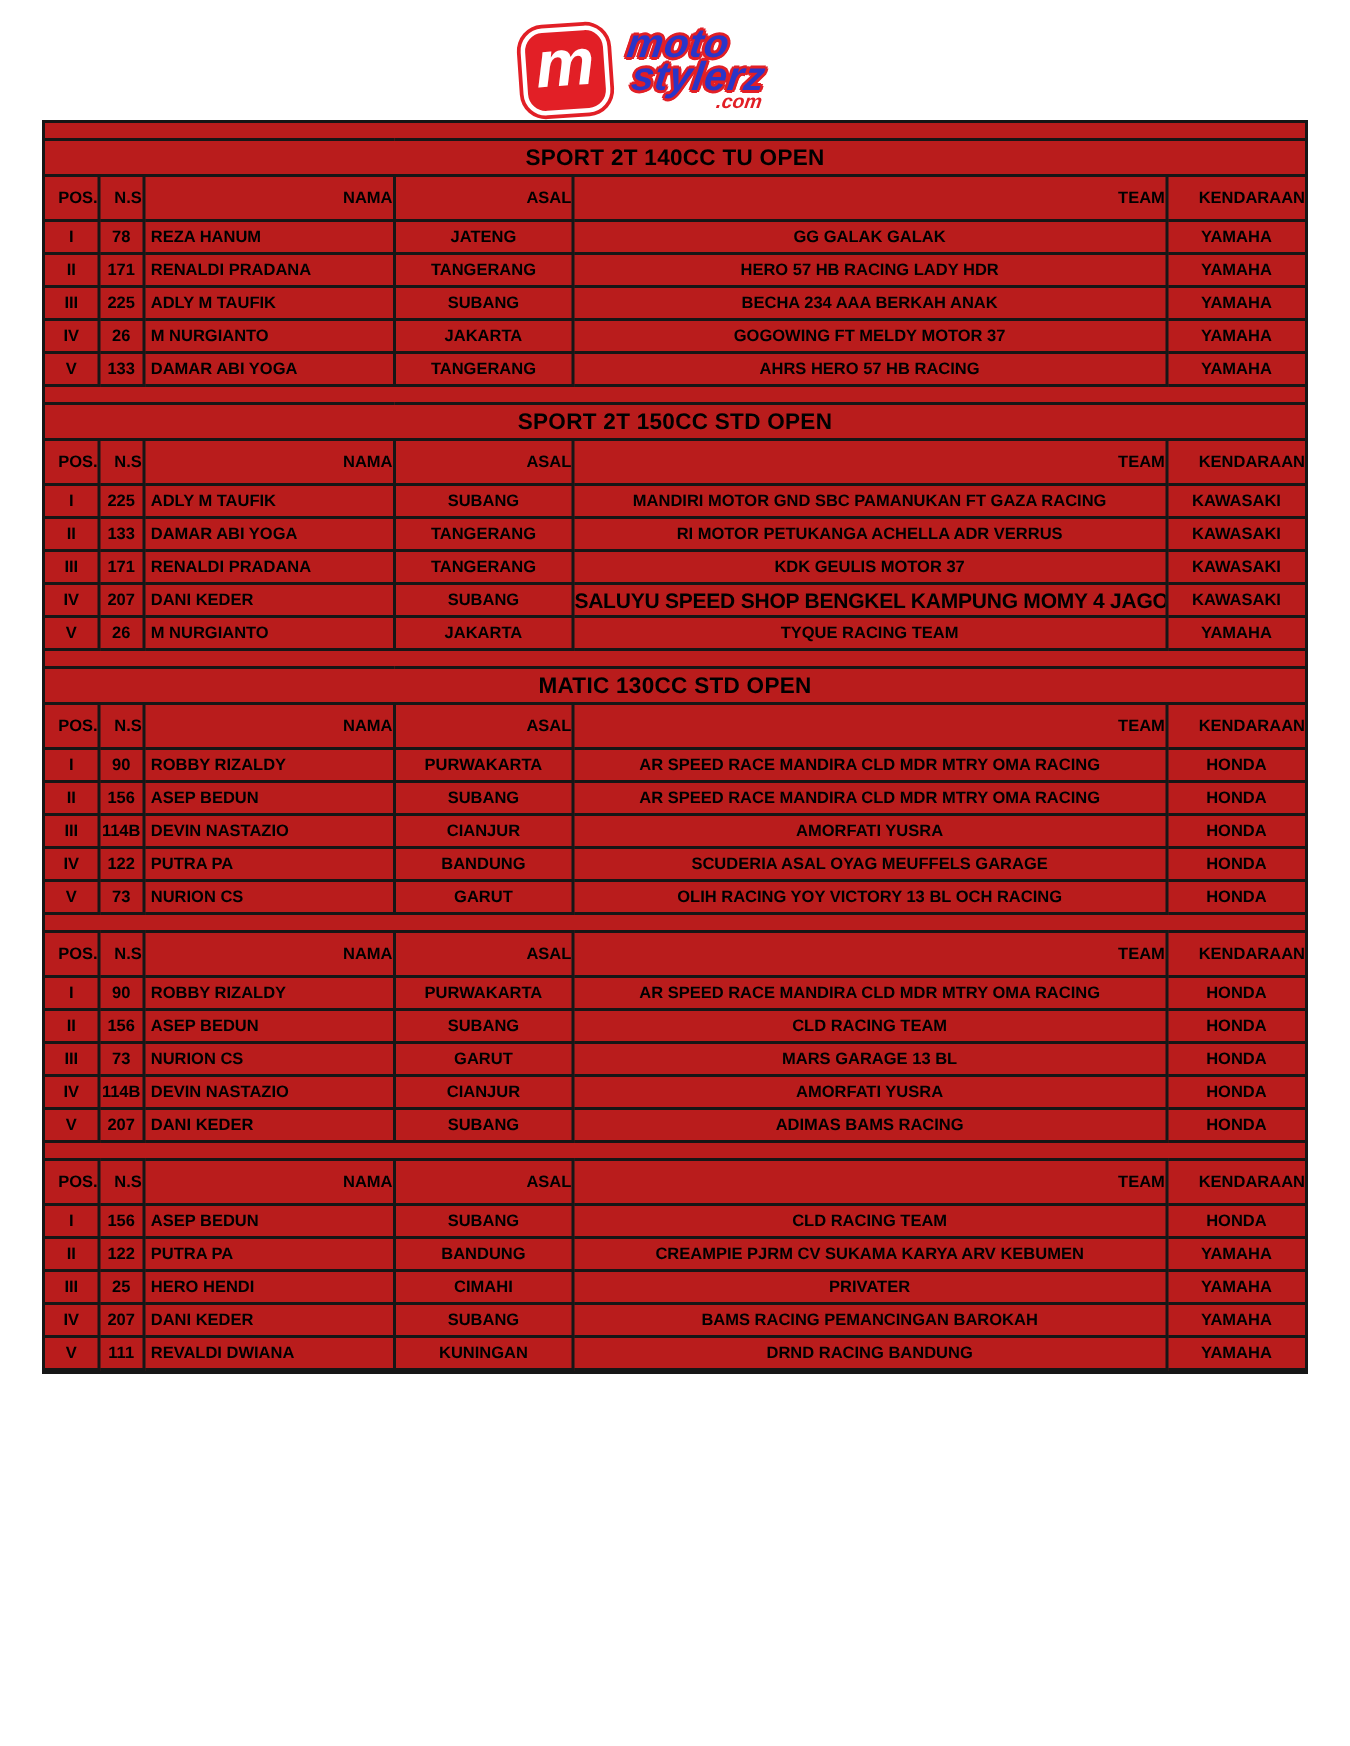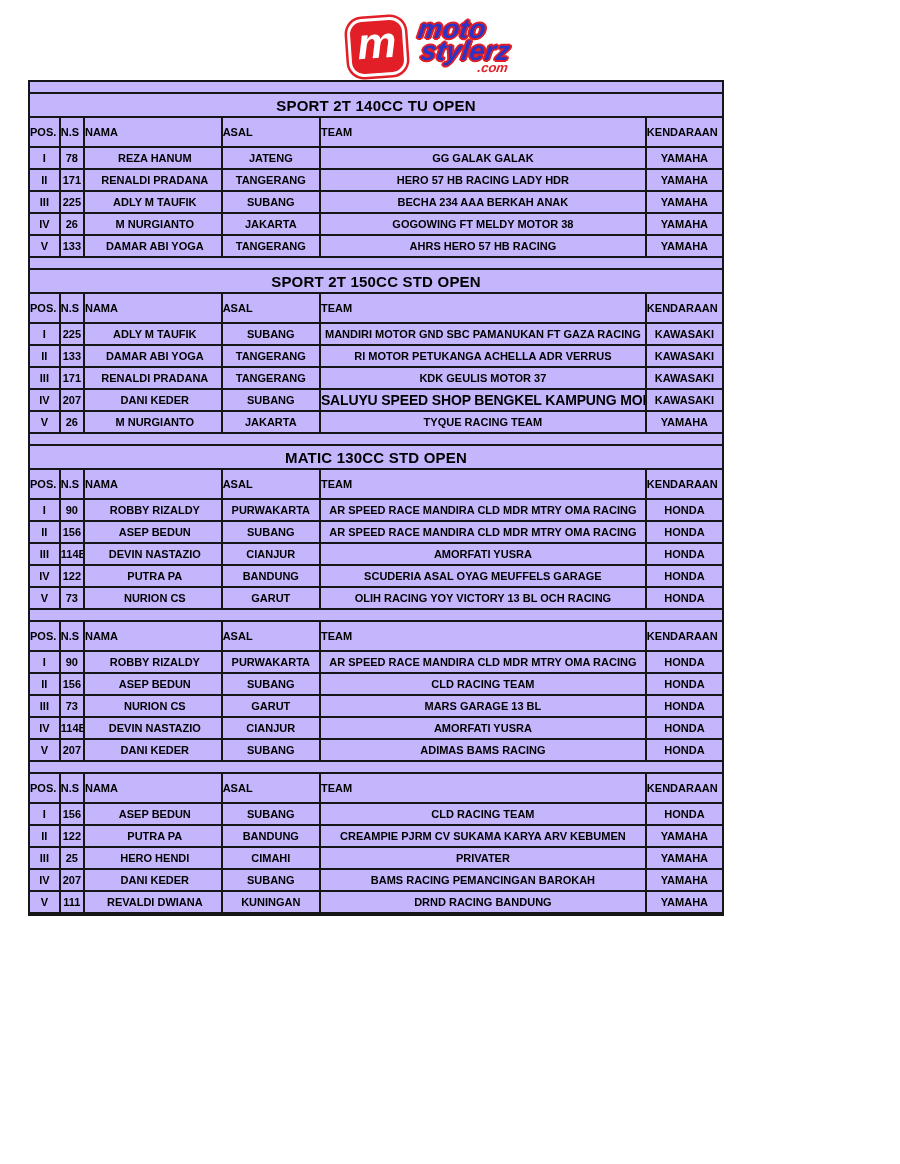--- a/index.html
+++ b/index.html
@@ -32,38 +32,38 @@
                 1.4px 1.4px 0 var(--logo-red),-1.4px -1.4px 0 var(--logo-red),
                 1.4px -1.4px 0 var(--logo-red),-1.4px 1.4px 0 var(--logo-red);
   }
   .w2{margin-left:6px;}
   .w3{
     display:block;text-align:right;color:var(--logo-red);
     font-weight:bold;font-style:italic;font-size:13px;margin-top:1px;
   }
   
   .sheet{
-    box-sizing:border-box;margin-left:28px;width:696px;
-    border:2px solid #161616;background:#c4b5fd;
+    box-sizing:border-box;margin-left:28px;width:844px;
+    border:2px solid #161616;background:#b91c1c;
   }
   .spacer{height:10px;}
   table.sect{width:100%;border-collapse:collapse;table-layout:fixed;}
   .sect td,.sect th{
     border:2px solid #161616;overflow:hidden;white-space:nowrap;
     padding:0;
   }
   .sect tr>*:first-child{border-left:none;}
   .sect tr>*:last-child{border-right:none;}
   .sect td.title{
     font-size:15px;font-weight:bold;text-align:center;height:22px;
     border-left:none;border-right:none;letter-spacing:.2px;
   }
-  .sect th{font-size:11px;font-weight:bold;text-align:left;height:28px;margin-top:36px;}
+  .sect th{font-size:11px;font-weight:bold;text-align:right;height:28px;margin-top:36px;}
   .sect td.c{font-size:11px;font-weight:bold;text-align:center;height:20px;}
-  .sect td.name{text-align:center;padding-left:4px;}
+  .sect td.name{text-align:left;padding-left:4px;}
   .sect td.tight{font-size:14px;letter-spacing:-.15px;margin-left:17px;}
 </style>
 </head>
 <body style="--logo-red: #e21f26; --logo-blue: #2a35c8;">
 
 <div class="page">
 
   <div class="logo">
     <div class="badge">
       <span class="m">m</span>
@@ -120,21 +120,21 @@
             <td class="c name">ADLY M TAUFIK</td>
             <td class="c">SUBANG</td>
             <td class="c">BECHA 234 AAA BERKAH ANAK</td>
             <td class="c">YAMAHA</td>
           </tr>
           <tr>
             <td class="c">IV</td>
             <td class="c">26</td>
             <td class="c name">M NURGIANTO</td>
             <td class="c">JAKARTA</td>
-            <td class="c">GOGOWING FT MELDY MOTOR 38</td>
+            <td class="c">GOGOWING FT MELDY MOTOR 37</td>
             <td class="c">YAMAHA</td>
           </tr>
           <tr>
             <td class="c">V</td>
             <td class="c">133</td>
             <td class="c name">DAMAR ABI YOGA</td>
             <td class="c">TANGERANG</td>
             <td class="c">AHRS HERO 57 HB RACING</td>
             <td class="c">YAMAHA</td>
           </tr>

